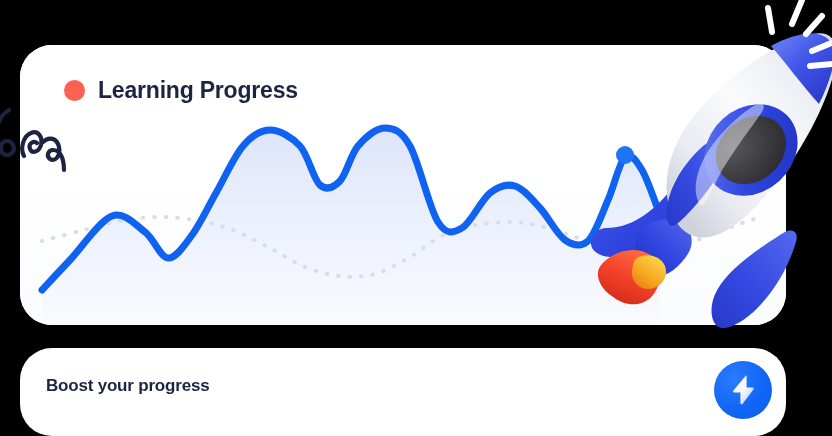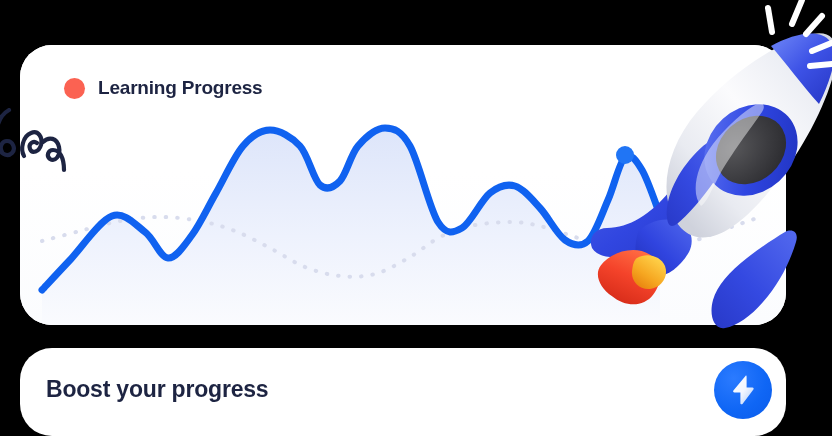--- a/index.html
+++ b/index.html
@@ -60,33 +60,33 @@
     z-index: 6;
   }
   .status-dot {
     width: 21px;
     height: 21px;
     border-radius: 50%;
     background: #fb6252;
     flex: 0 0 auto;
   }
   .card-title {
-    font-size: 19px;
+    font-size: 23px;
     font-weight: bold;
     color: #1d2442;
     letter-spacing: -0.2px;
     white-space: nowrap;
   }
 
   
   .boost-title {
     position: absolute;
     left: 26px;
     top: 28px;
-    font-size: 23px;
+    font-size: 17px;
     font-weight: bold;
     color: #1d2442;
     letter-spacing: -0.2px;
     white-space: nowrap;
   }
 
   
   #chart-svg {
     position: absolute;
     left: 0; top: 0;

